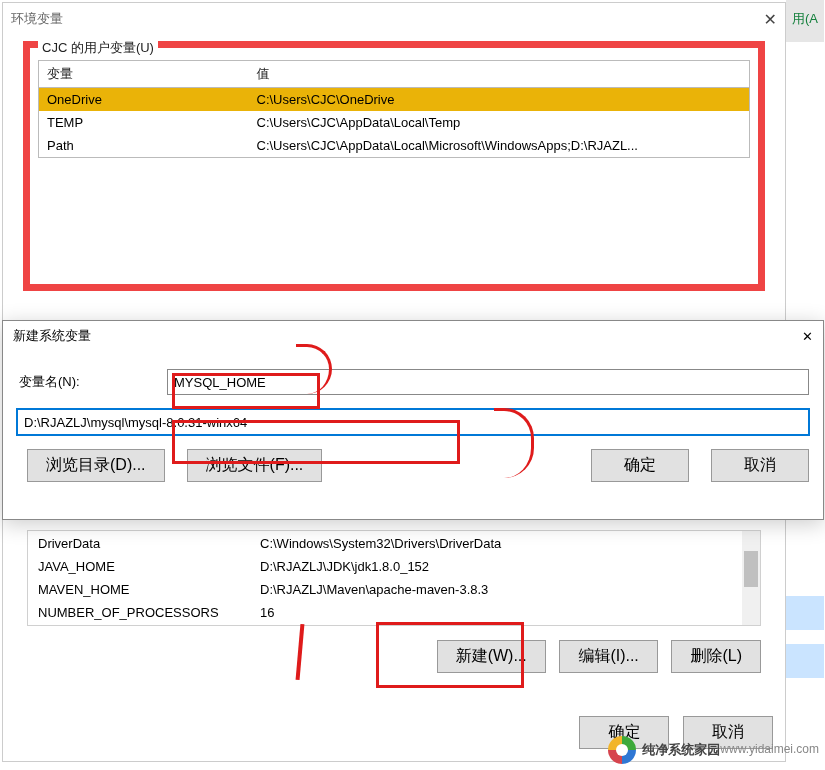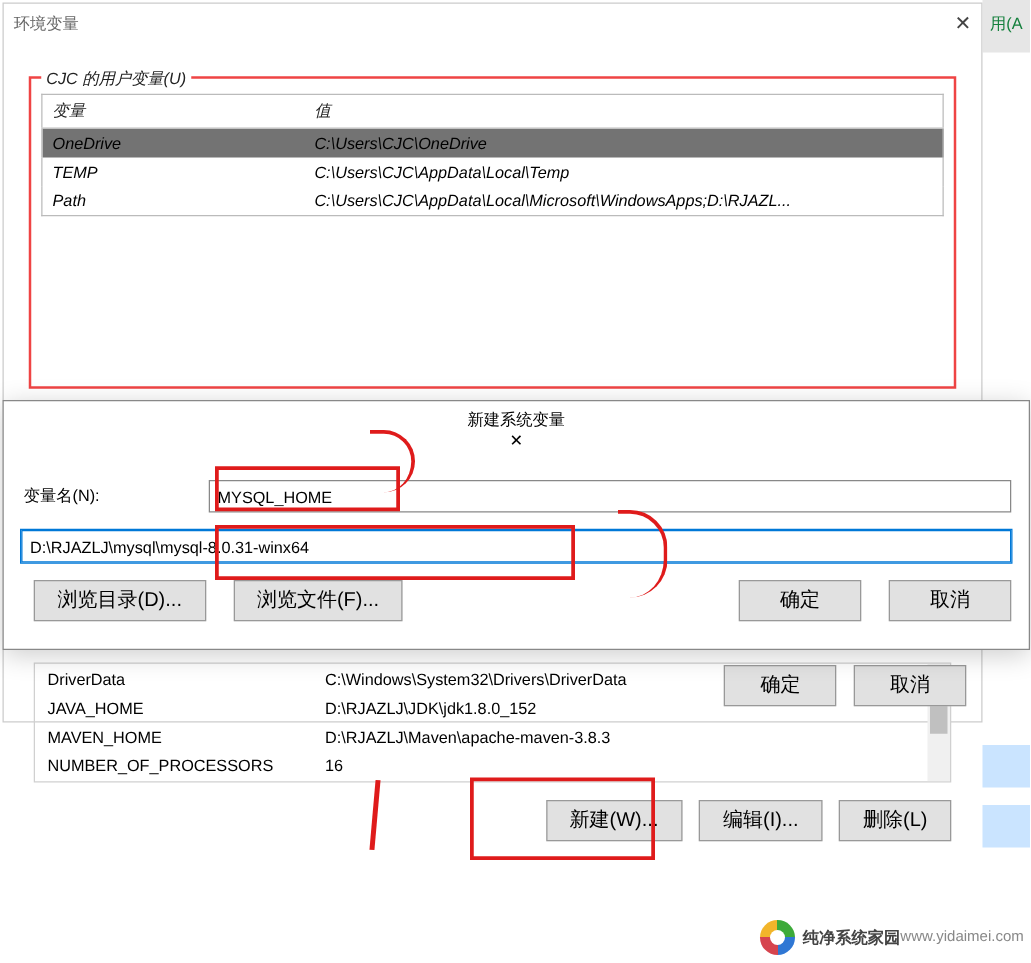--- a/index.html
+++ b/index.html
@@ -3,43 +3,43 @@
 <meta charset="utf-8">
 <style>
   * { font-family: "Segoe UI", Tahoma, sans-serif; font-size: 13px; box-sizing: border-box; }
   body { margin:0; padding:0; background:#fff; width:825px; height:770px; overflow:hidden; position:relative; }
 
   .window { position:absolute; background:#fff; border:1px solid #ccc; }
   .title-bar { display:flex; align-items:center; justify-content:space-between; height:32px; padding:0 8px; color:#666; }
   .title-bar .close { font-size:16px; color:#444; cursor:pointer; font-family:Arial,sans-serif; }
 
   
-  #win-env { left:2px; top:2px; width:784px; height:576px; }
-  .groupbox { border:2px solid #ef4444; position:relative; margin:26px 20px; padding-top:10px;font-style:italic;}
+  #win-env { left:2px; top:2px; width:784px; height:760px; }
+  .groupbox { border:7px solid #ef4444; position:relative; margin:6px 20px; padding-top:10px;}
   .groupbox-title { position:absolute; top:-9px; left:8px; background:#fff; padding:0 4px; font-size:13px; color:#222; }
   .table { width:100%; border:1px solid #bbb; border-collapse:collapse; margin-top:6px;}
   .table th, .table td { text-align:left; padding:4px 8px; font-size:13px; }
   .table th { border-bottom:1px solid #bbb; font-weight:normal; color:#222;}
-  .table tr.sel td { background:#737373; }
+  .table tr.sel td { background:#eab308; }
   .btn { display:inline-block; border:1px solid #999; background:#e1e1e1; padding:5px 18px; font-size:16px; cursor:pointer; margin-left:10px; }
   .bottom-sys { position:absolute; left:24px; right:24px; top:527px; }
   .sys-table td { padding:3px 8px; }
   .sys-row-btns { margin-top:14px; text-align:right; }
   .final-btns { position:absolute; right:12px; bottom:12px; }
   .vscroll { position:absolute; right:0; top:0; bottom:0; width:18px; background:#f0f0f0; }
   .vscroll .thumb{ background:#c0c0c0; }
 
   
   #bg-tab { position:absolute; left:786px; top:0; width:38px; height:42px; background:#e6e6e6; color:#15803d; padding:10px 6px; font-size:14px;}
   #bg-blue1 { position:absolute; left:786px; top:596px; width:38px; height:34px; background:#cae4ff;}
   #bg-blue2 { position:absolute; left:786px; top:644px; width:38px; height:34px; background:#cae4ff;}
 
   
   #win-new { left:2px; top:320px; width:822px; height:200px; background:#fff; border:1px solid #888; box-shadow:0 4px 20px rgba(0,0,0,.2);}
-  #win-new .dlg-title { display:flex; justify-content:space-between; align-items:center; padding:6px 10px; font-size:14px;flex-direction:column; }
+  #win-new .dlg-title { display:flex; justify-content:space-between; align-items:center; padding:6px 10px; font-size:14px; }
   #win-new .dlg-body { padding:4px 14px 10px 14px; }
   .field-row { display:flex; align-items:center; margin:14px 0;}
   .field-row label { width:150px; padding-left:2px;}
   .field-row input { flex:1; height:26px; border:1px solid #888; padding:2px 6px; font-size:13px;}
   .field-row input.focus { border:1px solid #0078d7; outline:1px solid #0078d7;}
   .dlg-btn-row { display:flex; gap:12px; margin-top:6px;}
   .dlg-btn-row .spacer{ flex:1; }
 
   
   .anno { position:absolute; border:3px solid #df1b1b; pointer-events:none; }

